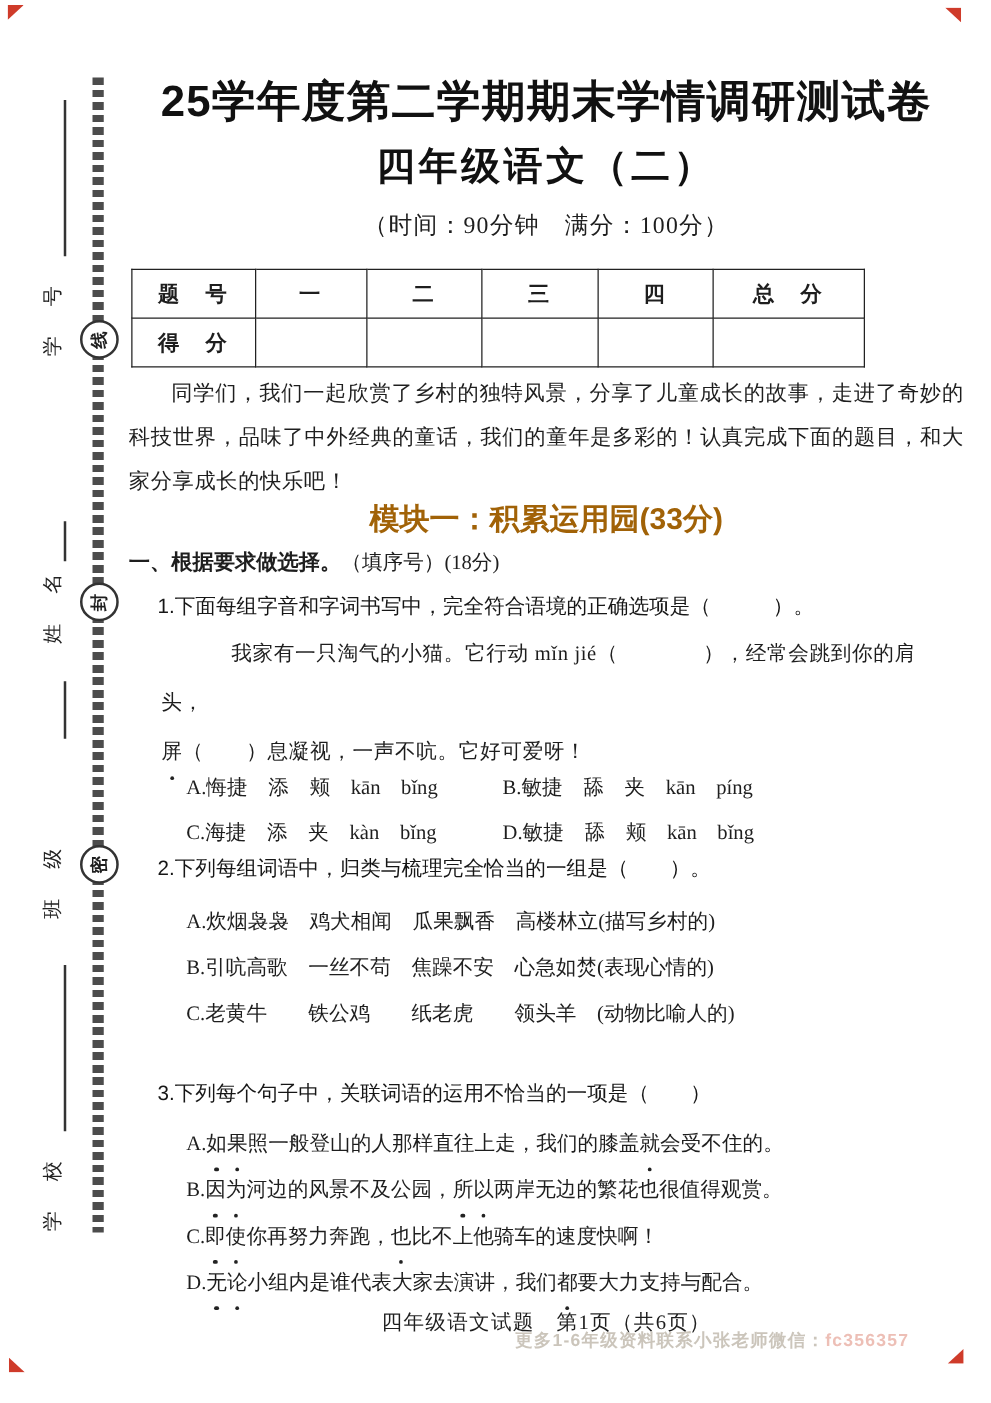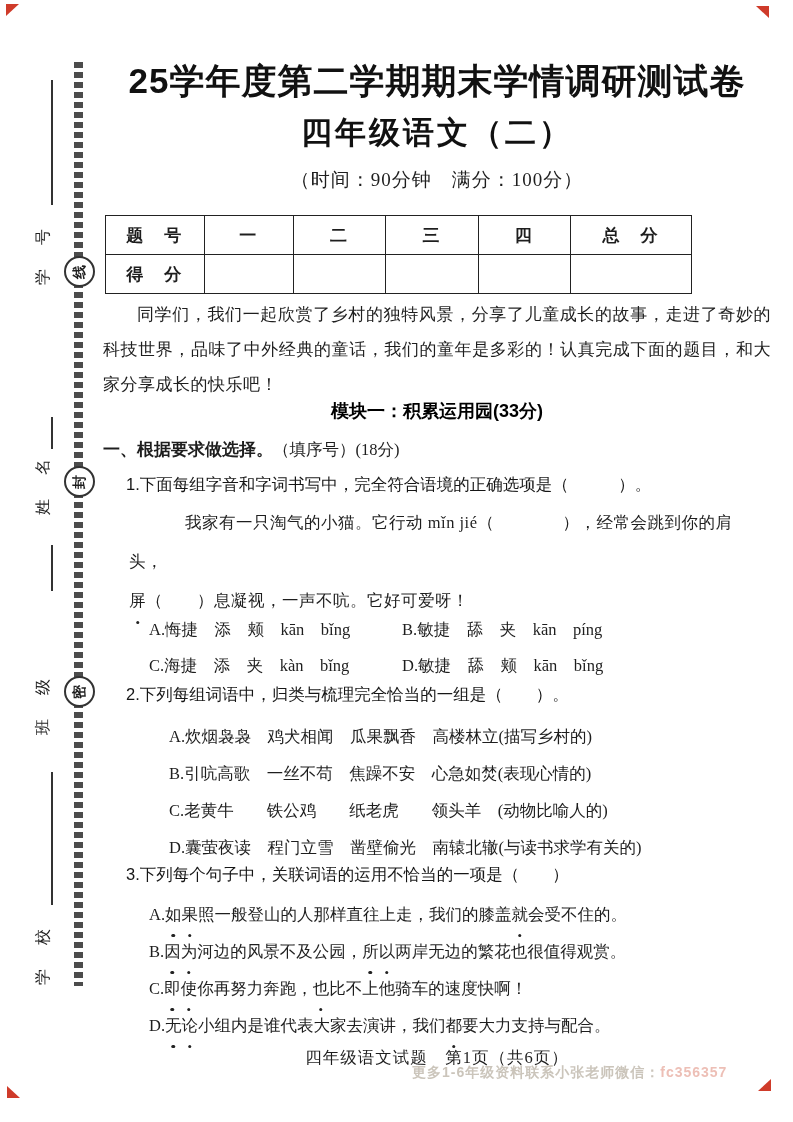--- a/index.html
+++ b/index.html
@@ -52,34 +52,34 @@
   table.score{
     position:absolute;top:215px;left:2px;width:587px;
     border-collapse:collapse;table-layout:fixed;
     font-size:17px;text-align:center;
   }
   table.score td{border:1.6px solid #222;height:36px;font-weight:bold;letter-spacing:2px;}
 
   .intro{top:297px;font-size:17px;line-height:35px;text-indent:2em;text-align:justify;letter-spacing:0.5px;}
 
   .module-h{top:399px;text-align:center;font-family:"Liberation Sans","DejaVu Sans",sans-serif;
-            font-weight:bold;font-size:18px;color:#000000;}
+            font-weight:bold;font-size:24px;color:#a16207;}
 
   .section-h{top:438px;font-size:17px;}
   .section-h .bold-part{font-family:Liberation Sans, sans-serif;font-weight:bold;}
   .section-h .normal-part{font-size:16.5px;}
 
   .stem{font-family:"Liberation Sans","DejaVu Sans",sans-serif;font-size:16.5px;color:#161616;}
   .q1-stem{top:474px;left:23px;width:640px;}
   .passage{top:503px;left:26px;width:636px;font-size:16.5px;line-height:39px;letter-spacing:0.5px;}
   .passage .pline:first-child{text-indent:3.4em;}
   .q1-opts{top:612px;left:46px;width:616px;font-size:16.5px;line-height:36px;
            display:grid;grid-template-columns:253px auto;}
   .q2-stem{top:684px;left:23px;width:640px;}
-  .q2-opts{top:718px;left:46px;width:616px;font-size:16.5px;line-height:37px;margin-left:20px;}
+  .q2-opts{top:718px;left:46px;width:616px;font-size:16.5px;line-height:37px;}
   .q3-stem{top:864px;left:23px;width:640px;}
   .q3-opts{top:896px;left:46px;width:620px;font-size:16.5px;line-height:37px;}
 
   .emph{position:relative;display:inline-block;}
   .emph::after{
     content:"";position:absolute;left:50%;bottom:-4px;transform:translateX(-50%);
     width:3.5px;height:3.5px;border-radius:50%;background:#222;
   }
 
   .footer{top:1047px;text-align:center;font-size:16.5px;letter-spacing:1px;}
@@ -181,21 +181,20 @@
     <div>B.敏捷　舔　夹　kān　píng</div>
     <div>C.海捷　添　夹　kàn　bǐng</div>
     <div>D.敏捷　舔　颊　kān　bǐng</div>
   </div>
 
   <div class="blk stem q2-stem">2.下列每组词语中，归类与梳理完全恰当的一组是（　　）。</div>
   <div class="blk q2-opts">
     <div>A.炊烟袅袅　鸡犬相闻　瓜果飘香　高楼林立(描写乡村的)</div>
     <div>B.引吭高歌　一丝不苟　焦躁不安　心急如焚(表现心情的)</div>
     <div>C.老黄牛　　铁公鸡　　纸老虎　　领头羊　(动物比喻人的)</div>
-    <div>D.囊萤夜读　程门立雪　凿壁偷光　南辕北辙(与读书求学有关的)</div>
   </div>
 
   <div class="blk stem q3-stem">3.下列每个句子中，关联词语的运用不恰当的一项是（　　）</div>
   <div class="blk q3-opts">
     <div>A.<span class="emph">如</span><span class="emph">果</span>照一般登山的人那样直往上走，我们的膝盖<span class="emph">就</span>会受不住的。</div>
     <div>B.<span class="emph">因</span><span class="emph">为</span>河边的风景不及公园，<span class="emph">所</span><span class="emph">以</span>两岸无边的繁花也很值得观赏。</div>
     <div>C.<span class="emph">即</span><span class="emph">使</span>你再努力奔跑，<span class="emph">也</span>比不上他骑车的速度快啊！</div>
     <div>D.<span class="emph">无</span><span class="emph">论</span>小组内是谁代表大家去演讲，我们<span class="emph">都</span>要大力支持与配合。</div>
   </div>
 

